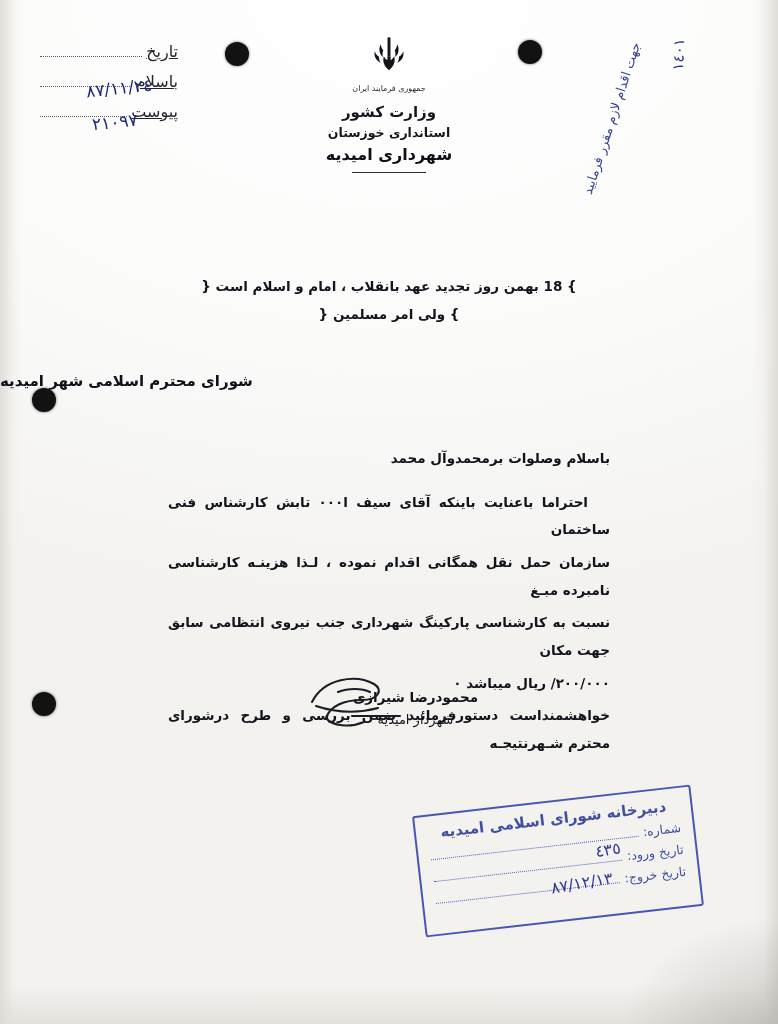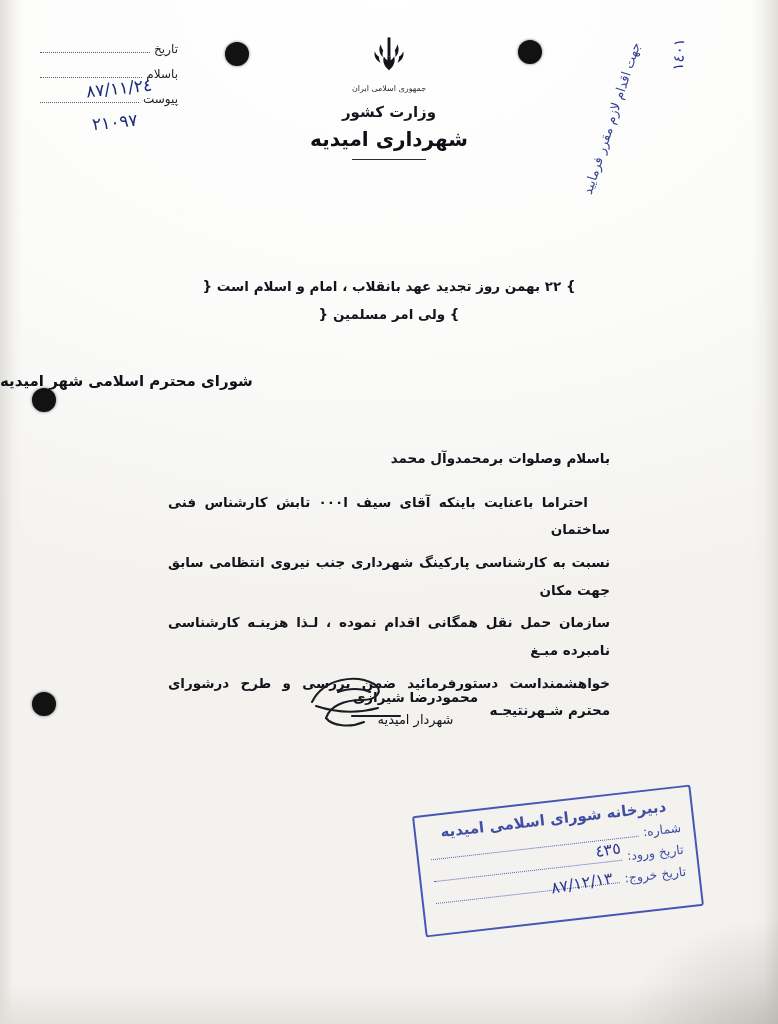--- a/index.html
+++ b/index.html
@@ -87,21 +87,21 @@
   }
   .lh-line {
     font-size: 15px;
     font-weight: bold;
     line-height: 1.5;
     color: #16161f;
     direction: rtl;
   }
   .lh-line.small { font-size: 12.5px; font-weight: bold; }
   .lh-title {
-    font-size: 20px;
+    font-size: 16px;
     font-weight: bold;
     letter-spacing: .5px;
     margin-top: 3px;
     color: #0f0f18;
   }
   .lh-rule {
     width: 74px;
     height: 1px;
     background: #2a2a33;
     margin: 8px auto 6px auto;
@@ -123,24 +123,25 @@
   }
   .meta-row {
     display: flex;
     align-items: baseline;
     justify-content: flex-start;
     direction: rtl;
     margin-bottom: 11px;
     gap: 4px;
   }
   .meta-label {
-    font-size: 12px;
+    font-size: 16px;
     color: #23232c;
     white-space: nowrap;
     font-weight: normal;
+    text-decoration: underline;
   }
   .meta-dots {
     flex: 1;
     border-bottom: 1px dotted #5b5b63;
     height: 9px;
     min-width: 58px;
   }
   .meta-hand {
     position: absolute;
     font-family: "DejaVu Sans", sans-serif;
@@ -337,22 +338,23 @@
     <svg class="emblem" viewBox="0 0 60 56" aria-hidden="true">
       <g fill="#14141c">
         <path d="M28.3 4 h3.4 v22 h-3.4 z"></path>
         <path d="M20.5 12 c-1.6 2.5 -2.2 6.2 -1.2 9.6 c.6 2.1 1.9 3.9 3.4 5.1 c-.4 -2.6 -.3 -5.4 .6 -7.8 c-1.6 -1.6 -2.6 -4.1 -2.8 -6.9 z"></path>
         <path d="M39.5 12 c1.6 2.5 2.2 6.2 1.2 9.6 c-.6 2.1 -1.9 3.9 -3.4 5.1 c.4 -2.6 .3 -5.4 -.6 -7.8 c1.6 -1.6 2.6 -4.1 2.8 -6.9 z"></path>
         <path d="M13.4 20 c-.8 3.2 -.2 6.9 1.8 9.6 c1.3 1.8 3.1 3.1 5 3.8 c-1.2 -2.1 -2 -4.6 -2 -7.1 c-2.1 -1.2 -3.9 -3.4 -4.8 -6.3 z"></path>
         <path d="M46.6 20 c.8 3.2 .2 6.9 -1.8 9.6 c-1.3 1.8 -3.1 3.1 -5 3.8 c1.2 -2.1 2 -4.6 2 -7.1 c2.1 -1.2 3.9 -3.4 4.8 -6.3 z"></path>
         <path d="M24 26 c-1.5 4.6 -.3 10.2 3.6 13.9 l2.4 2.3 l2.4 -2.3 c3.9 -3.7 5.1 -9.3 3.6 -13.9 c-1 1.9 -2.4 3.5 -4.1 4.6 v-4.5 h-3.8 v4.5 c-1.7 -1.1 -3.1 -2.7 -4.1 -4.6 z"></path>
       </g>
     </svg>
-    <div class="emblem-caption">جمهوری اسلامی ایران</div>
+    <div class="emblem-caption">جمهوری فرمایند ایران</div>
     <div class="lh-line">وزارت کشور</div>
+    <div class="lh-line small">استانداری خوزستان</div>
     <div class="lh-title">شهرداری امیدیه</div>
     <div class="lh-rule"></div>
   </div>
 
   <div class="meta">
     <div class="meta-row">
       <span class="meta-label">تاریخ</span>
       <span class="meta-dots"></span>
     </div>
     <div class="meta-row">
@@ -364,31 +366,32 @@
       <span class="meta-dots"></span>
     </div>
     <div class="meta-hand date">٨٧/١١/٢٤</div>
     <div class="meta-hand num">٢١٠٩٧</div>
   </div>
 
   <div class="hand-note">جهت اقدام لازم مقرر فرمایید</div>
   <div class="hand-note-2">١٤٠١</div>
 
   <div class="slogan">
-    <div>} ٢٢ بهمن روز تجدید عهد بانقلاب ، امام و اسلام است {</div>
+    <div>} 18 بهمن روز تجدید عهد بانقلاب ، امام و اسلام است {</div>
     <div>} ولی امر مسلمین {</div>
   </div>
 
   <div class="addressee">شورای محترم اسلامی شهر امیدیه</div>
 
   <div class="body">
     <p class="salam">باسلام وصلوات برمحمدوآل محمد</p>
     <p class="indent">احتراما باعنایت باینکه آقای سیف ا۰۰۰ تابش کارشناس فنی ساختمان</p>
+    <p>سازمان حمل نقل همگانی اقدام نموده ،  لـذا هزینـه کارشناسی نامبرده مبـغ</p>
     <p>نسبت به کارشناسی پارکینگ شهرداری جنب نیروی انتظامی سابق جهت مکان</p>
-    <p>سازمان حمل نقل همگانی اقدام نموده ،  لـذا هزینـه کارشناسی نامبرده مبـغ</p>
+    <p>٢٠٠/٠٠٠/ ریال میباشد ۰</p>
     <p>خواهشمنداست دستورفرمائید ضمن بررسی و طرح درشورای محترم شـهرنتیجـه</p>
   </div>
 
   <div class="signature">
     <svg class="sig-scribble" viewBox="0 0 110 64" aria-hidden="true">
       <g fill="none" stroke="#1c1c24" stroke-width="2.1" stroke-linecap="round">
         <path d="M8 30 C20 6, 52 2, 70 12 C80 18, 74 28, 58 28 C40 28, 26 34, 22 46"></path>
         <path d="M22 46 C28 54, 46 56, 60 50"></path>
         <path d="M34 20 C44 16, 58 16, 66 20"></path>
         <path d="M12 34 C30 40, 52 42, 74 36"></path>

